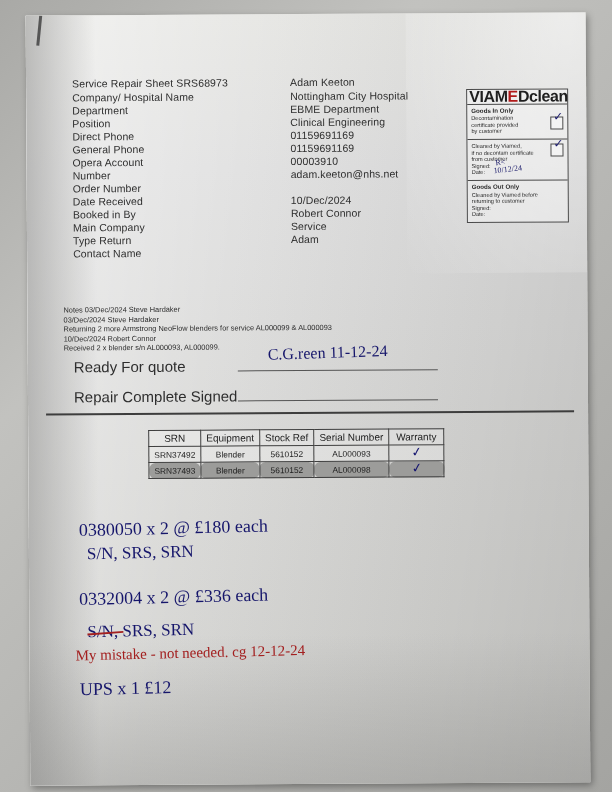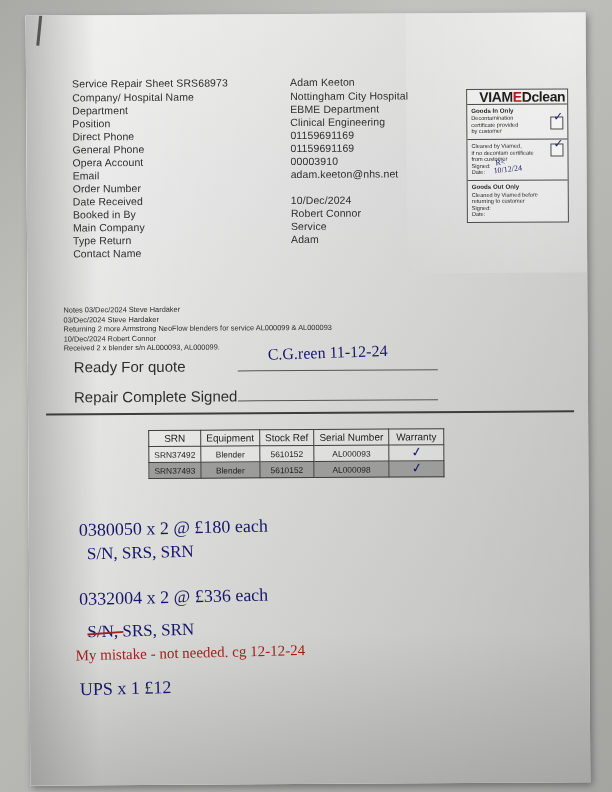--- a/index.html
+++ b/index.html
@@ -84,24 +84,24 @@
     width: 100px;
     border: 1px solid #4a4a4a;
     background: rgba(255,255,255,0.35);
     font-size: 5.6px;
     line-height: 6.6px;
     color: #2b2b2b;
   }
   .vm-sec { border-bottom: 1px solid #4a4a4a; padding: 3px 4px 4px 4px; position: relative; }
   .vm-sec:last-child { border-bottom: none; }
   #vm-logo {
-    font-size: 14px;
+    font-size: 16px;
     letter-spacing: -0.4px;
     font-weight: bold;
-    text-align: right;
+    text-align: left;
     padding: 4px 2px 3px 2px;
     border-bottom: 1px solid #4a4a4a;
     color: #1f1f1f;
   }
   #vm-logo .red { color: #b11a1a; }
   .vm-title { font-weight: bold; font-size: 6.2px; margin-bottom: 1px; }
   .vm-line { display: block; }
   .vm-check {
     position: absolute;
     right: 4px;
@@ -171,21 +171,21 @@
   }
   th, td {
     border: 1px solid #3f3f3f;
     padding: 2px 5px;
     text-align: center;
     font-weight: normal;
     background: rgba(255,255,255,0.25);
     white-space: nowrap;
   }
   th { font-size: 10px; }
-  tr.highlight td { background: #9c9c9a; color: #1d1d1d; }
+  tr.highlight td { background: #9c9c9a; color: #1d1d1d; border-radius: 6px; }
   td.warranty { width: 44px; }
   .tick-cell {
     font-family: "Liberation Serif", serif;
     color: #151570;
     font-size: 13px;
     line-height: 9px;
     display: inline-block;
     transform: rotate(-8deg);
   }
 
@@ -218,21 +218,21 @@
     <div class="fold"></div>
 
     <div class="txt col-label" style="top:62px;">Service Repair Sheet SRS68973</div>
 
     <div class="txt col-label" style="top:76px;">Company/ Hospital Name</div>
     <div class="txt col-label" style="top:89px;">Department</div>
     <div class="txt col-label" style="top:102px;">Position</div>
     <div class="txt col-label" style="top:115px;">Direct Phone</div>
     <div class="txt col-label" style="top:128px;">General Phone</div>
     <div class="txt col-label" style="top:141px;">Opera Account</div>
-    <div class="txt col-label" style="top:154px;">Email</div>
+    <div class="txt col-label" style="top:154px;">Number</div>
     <div class="txt col-label" style="top:167px;">Order Number</div>
     <div class="txt col-label" style="top:180px;">Date Received</div>
     <div class="txt col-label" style="top:193px;">Booked in By</div>
     <div class="txt col-label" style="top:206px;">Main Company</div>
     <div class="txt col-label" style="top:219px;">Type Return</div>
     <div class="txt col-label" style="top:232px;">Contact Name</div>
 
     <div class="txt col-value" style="top:62px;">Adam Keeton</div>
     <div class="txt col-value" style="top:76px;">Nottingham City Hospital</div>
     <div class="txt col-value" style="top:89px;">EBME Department</div>

